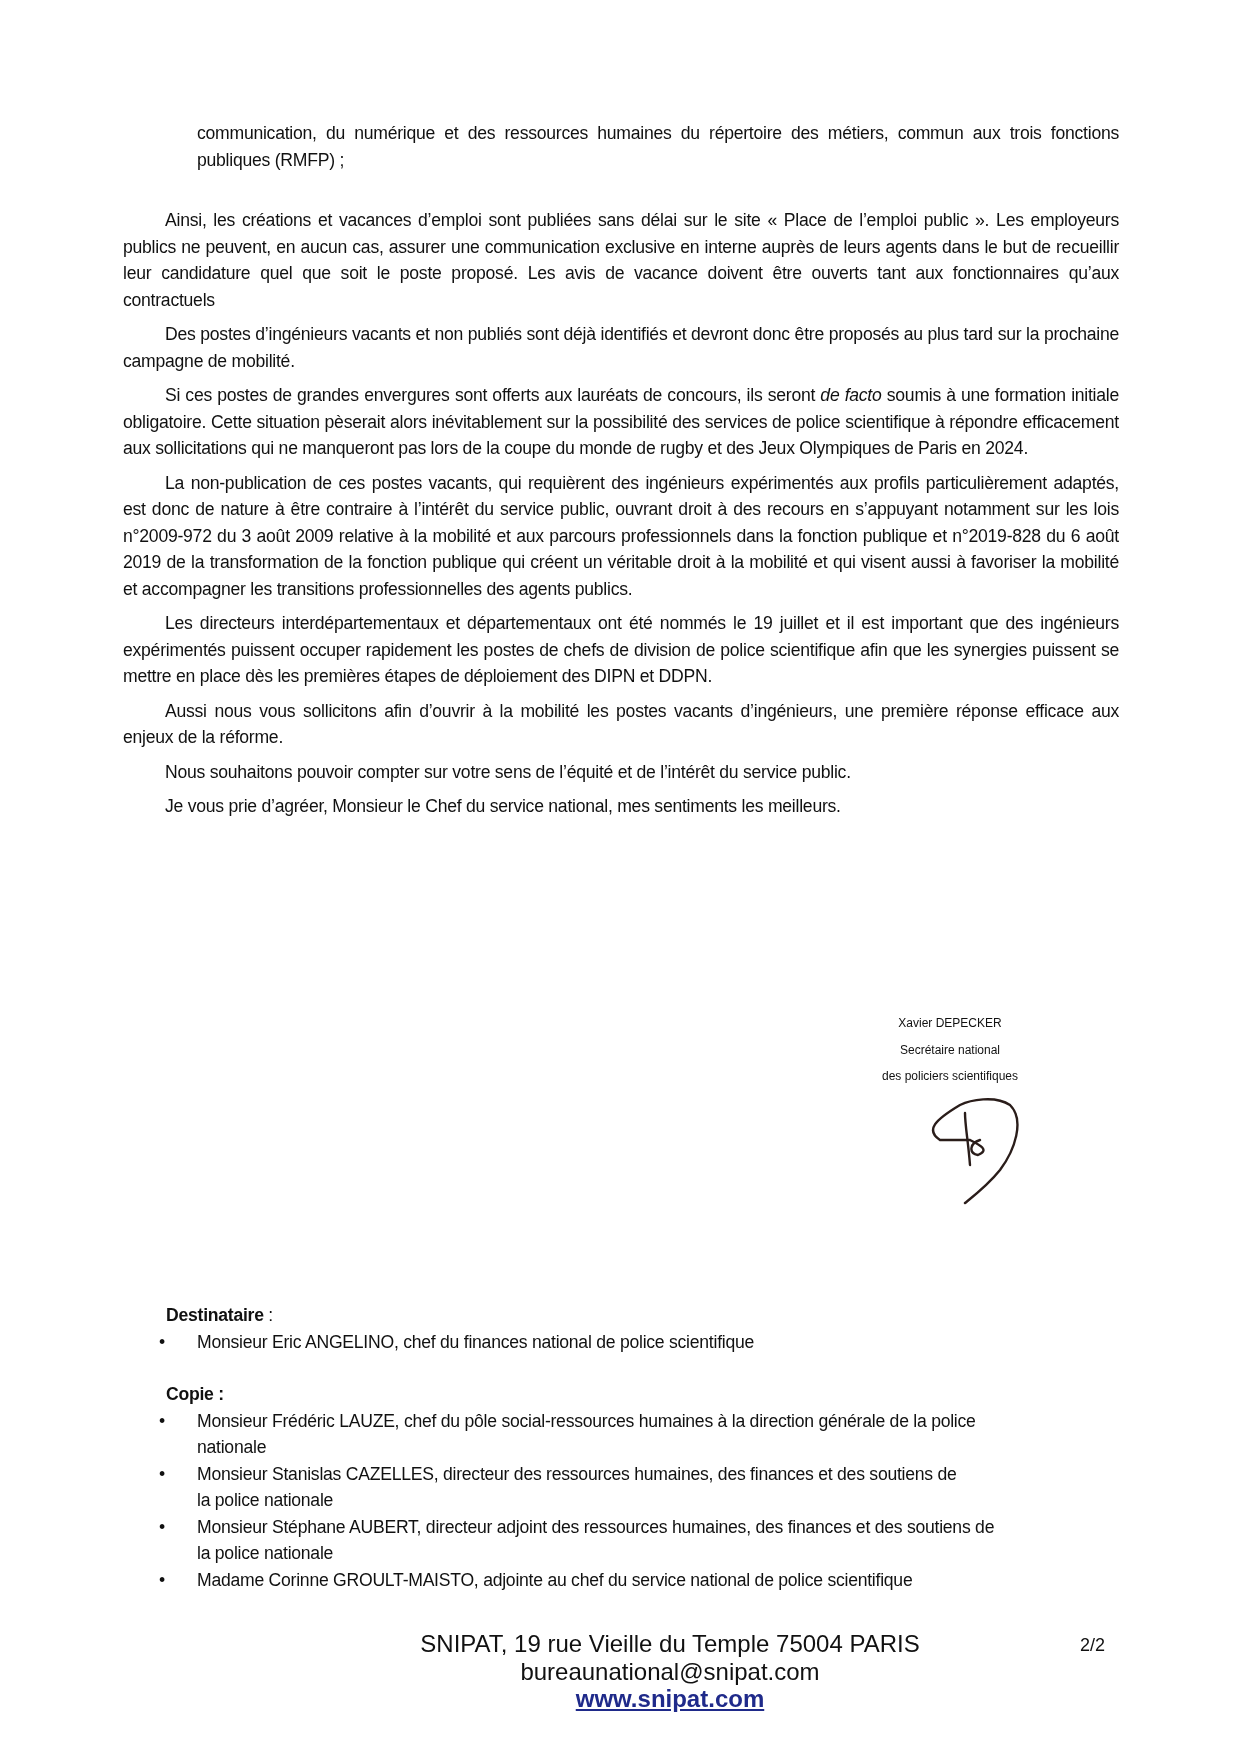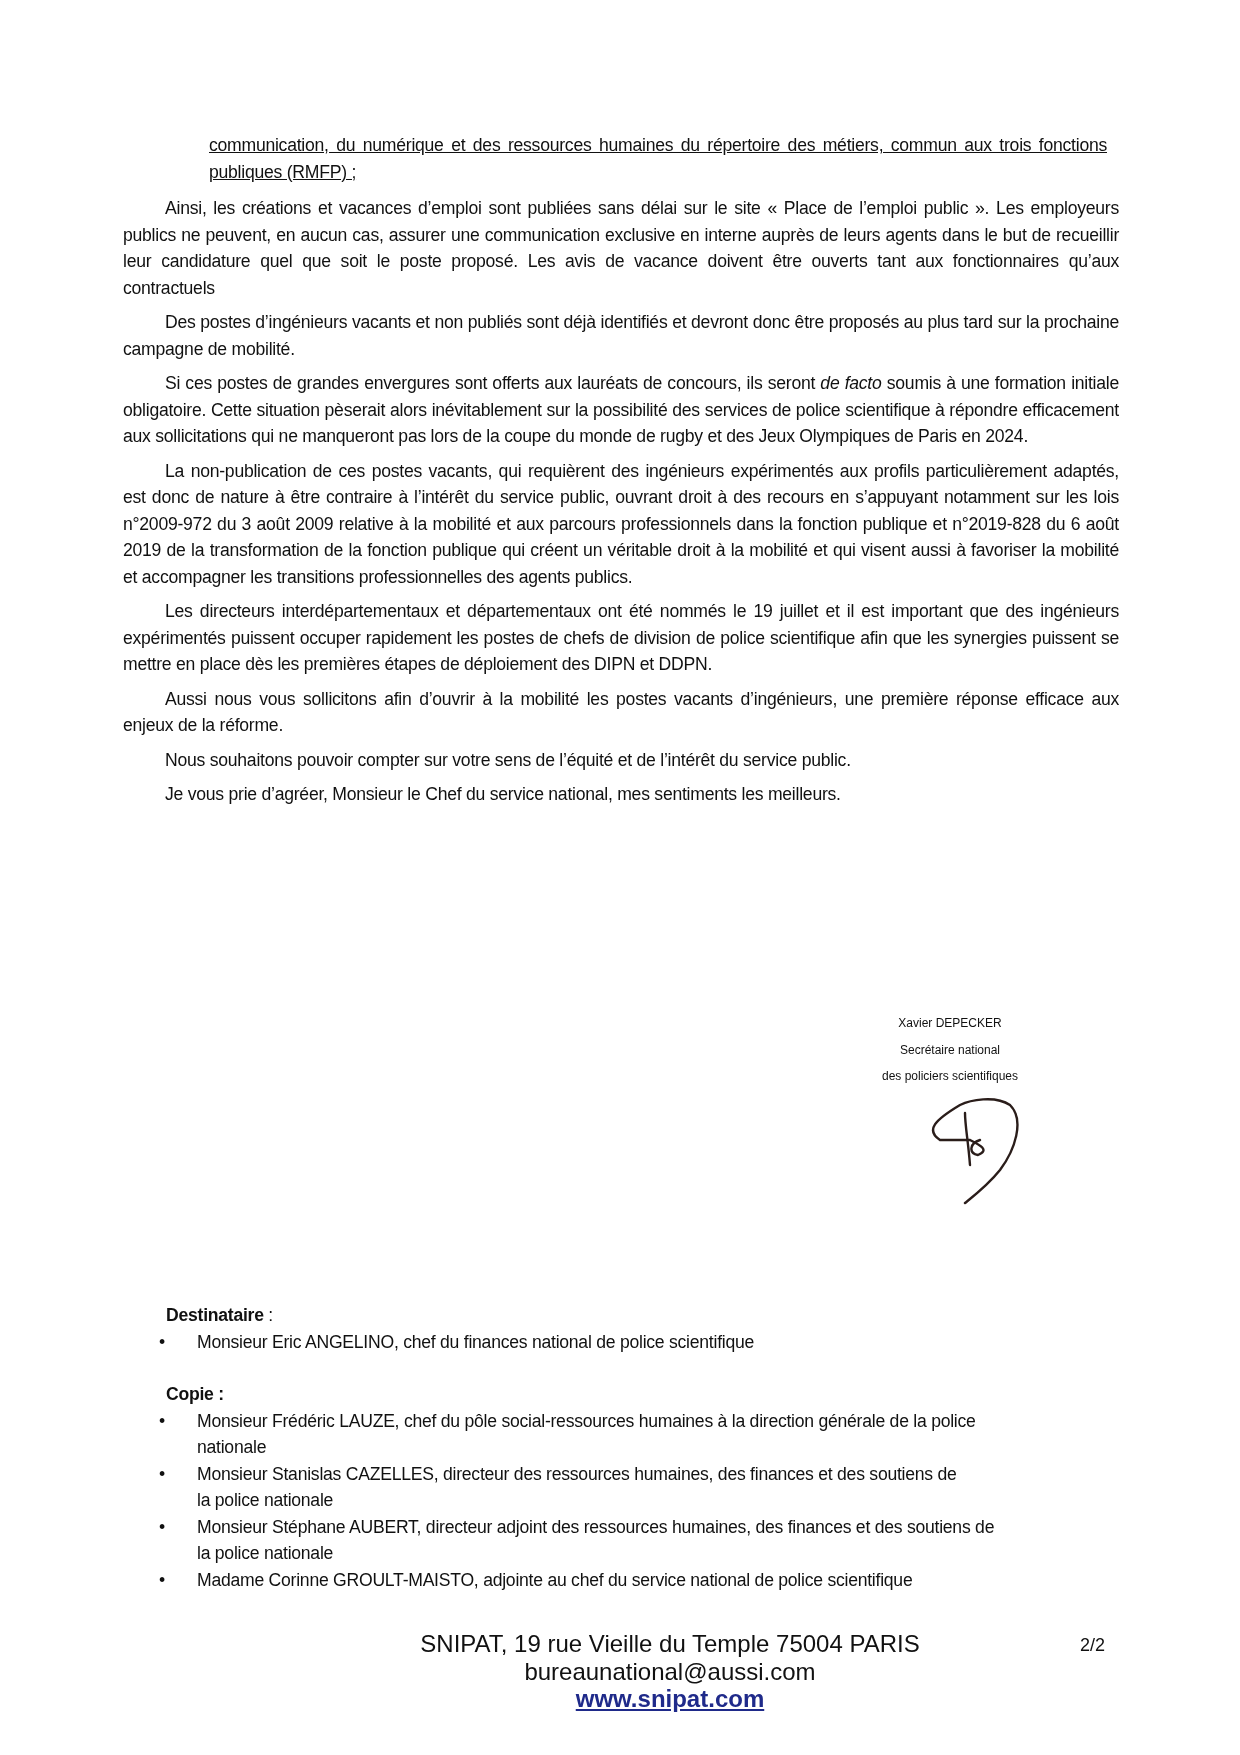--- a/index.html
+++ b/index.html
@@ -3,21 +3,21 @@
   <meta charset="utf-8">
   <style>
     html, body { margin: 0; padding: 0; background: #ffffff; }
     body { width: 1240px; height: 1755px; position: relative; overflow: hidden;
            font-family: "Liberation Sans", sans-serif; color: #111111; }
     .page { position: absolute; left: 0; top: 0; width: 1240px; height: 1755px; }
     .text { font-size: 17.6px; line-height: 26.5px; letter-spacing: -0.25px; }
     .body-block { position: absolute; left: 123px; width: 996px; text-align: justify; }
     .body-block p { margin: 0 0 8px 0; text-indent: 42px; }
     .intro { position: absolute; left: 197px; top: 120px; width: 922px; text-align: justify; }
-    .intro p { margin: 12px; text-decoration: underline; }
+    .intro p { margin: 0; }
     .sig { position: absolute; left: 800px; top: 1010px; width: 300px; text-align: center; font-size: 12px; line-height: 26.5px; }
     .sig-line { display: block; }
     .signature { position: absolute; left: 920px; top: 1095px; width: 120px; height: 115px; }
     .recipients { position: absolute; left: 123px; top: 1302px; width: 1000px; }
     .label { font-weight: bold; margin: 0 0 0 43px; }
     .label .colon { font-weight: normal; }
     ul.rlist { list-style: none; margin: 0; padding: 0; }
     ul.rlist li { position: relative; padding-left: 74px; }
     ul.rlist li .bullet { position: absolute; left: 36px; top: 0; }
     .gap { height: 26px; }
@@ -28,21 +28,21 @@
   </style>
 </head>
 <body>
 
 <div class="page">
 
   <div class="intro text">
     <p>communication, du numérique et des ressources humaines du répertoire des métiers, commun aux trois fonctions publiques (RMFP) ;</p>
   </div>
 
-  <div class="body-block text" style="top:195px;">
+  <div class="body-block text" style="top:207px;">
     <p>Ainsi, les créations et vacances d’emploi sont publiées sans délai sur le site « Place de l’emploi public ». Les employeurs publics ne peuvent, en aucun cas, assurer une communication exclusive en interne auprès de leurs agents dans le but de recueillir leur candidature quel que soit le poste proposé. Les avis de vacance doivent être ouverts tant aux fonctionnaires qu’aux contractuels</p>
     <p>Des postes d’ingénieurs vacants et non publiés sont déjà identifiés et devront donc être proposés au plus tard  sur la prochaine campagne de mobilité.</p>
     <p><span>Si ces postes de grandes envergures sont offerts aux lauréats de concours, ils seront </span><em>de facto</em><span> soumis à une formation initiale obligatoire. Cette situation pèserait alors inévitablement sur la possibilité des services de police scientifique à répondre efficacement aux sollicitations qui ne manqueront pas lors de la coupe du monde de rugby et des Jeux Olympiques de Paris en 2024.</span></p>
     <p>La non-publication de ces postes vacants, qui requièrent des ingénieurs expérimentés aux profils particulièrement adaptés, est donc de nature à être contraire à l’intérêt du service public, ouvrant droit à des recours en s’appuyant notamment sur les lois n°2009-972 du 3 août 2009 relative à la mobilité et aux parcours professionnels dans la fonction publique et n°2019-828 du 6 août 2019 de la transformation de la fonction publique qui créent un véritable droit à la mobilité et qui visent aussi à favoriser la mobilité et accompagner les transitions professionnelles des agents publics.</p>
     <p>Les directeurs interdépartementaux et départementaux ont été nommés le 19 juillet et il est important que des ingénieurs expérimentés puissent occuper rapidement les postes de chefs de division de police scientifique afin que les synergies puissent se mettre en place dès les premières étapes de déploiement des DIPN et DDPN.</p>
     <p>Aussi nous vous sollicitons afin d’ouvrir à la mobilité les postes vacants d’ingénieurs, une première réponse efficace aux enjeux de la réforme.</p>
     <p>Nous souhaitons pouvoir compter sur votre sens de l’équité et de l’intérêt du service public.</p>
     <p>Je vous prie d’agréer, Monsieur le Chef du service national, mes sentiments les meilleurs.</p>
   </div>
 
@@ -67,18 +67,18 @@
     <ul class="rlist">
       <li><span class="bullet">•</span><span>Monsieur Frédéric LAUZE, chef du pôle social-ressources humaines à la direction générale de la police</span><br><span>nationale</span></li>
       <li><span class="bullet">•</span><span>Monsieur Stanislas CAZELLES, directeur des ressources humaines, des finances et des soutiens de</span><br><span>la police nationale</span></li>
       <li><span class="bullet">•</span><span>Monsieur Stéphane AUBERT, directeur adjoint des ressources humaines, des finances et des soutiens de</span><br><span>la police nationale</span></li>
       <li><span class="bullet">•</span><span>Madame Corinne GROULT-MAISTO, adjointe au chef du service national de police scientifique</span></li>
     </ul>
   </div>
 
   <div class="footer">
     <div>SNIPAT, 19 rue Vieille du Temple 75004 PARIS</div>
-    <div>bureaunational@aussi.com</div>
+    <div>bureaunational@snipat.com</div>
     <div><a>www.snipat.com</a></div>
   </div>
 
   <div class="pagenum">2/2</div>
 </div>
 
 </body></html>

